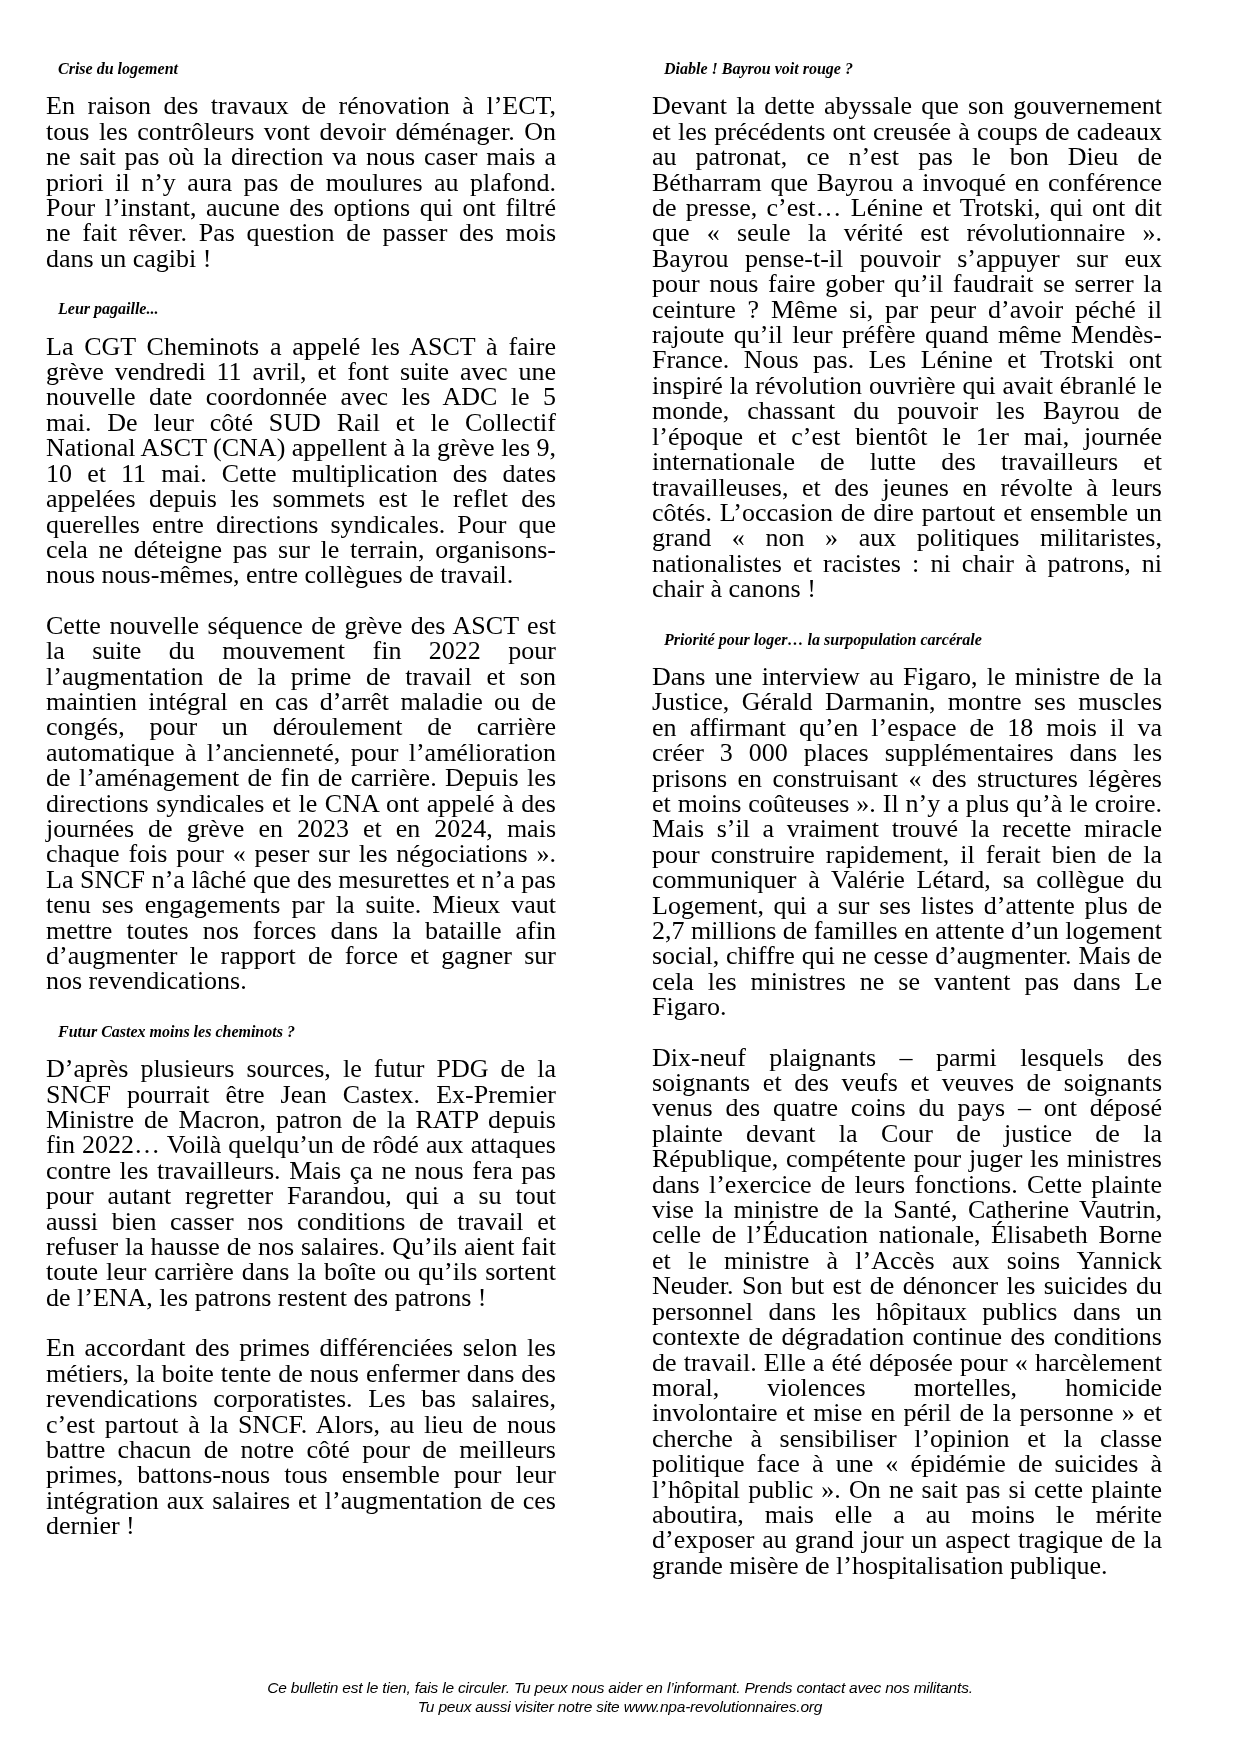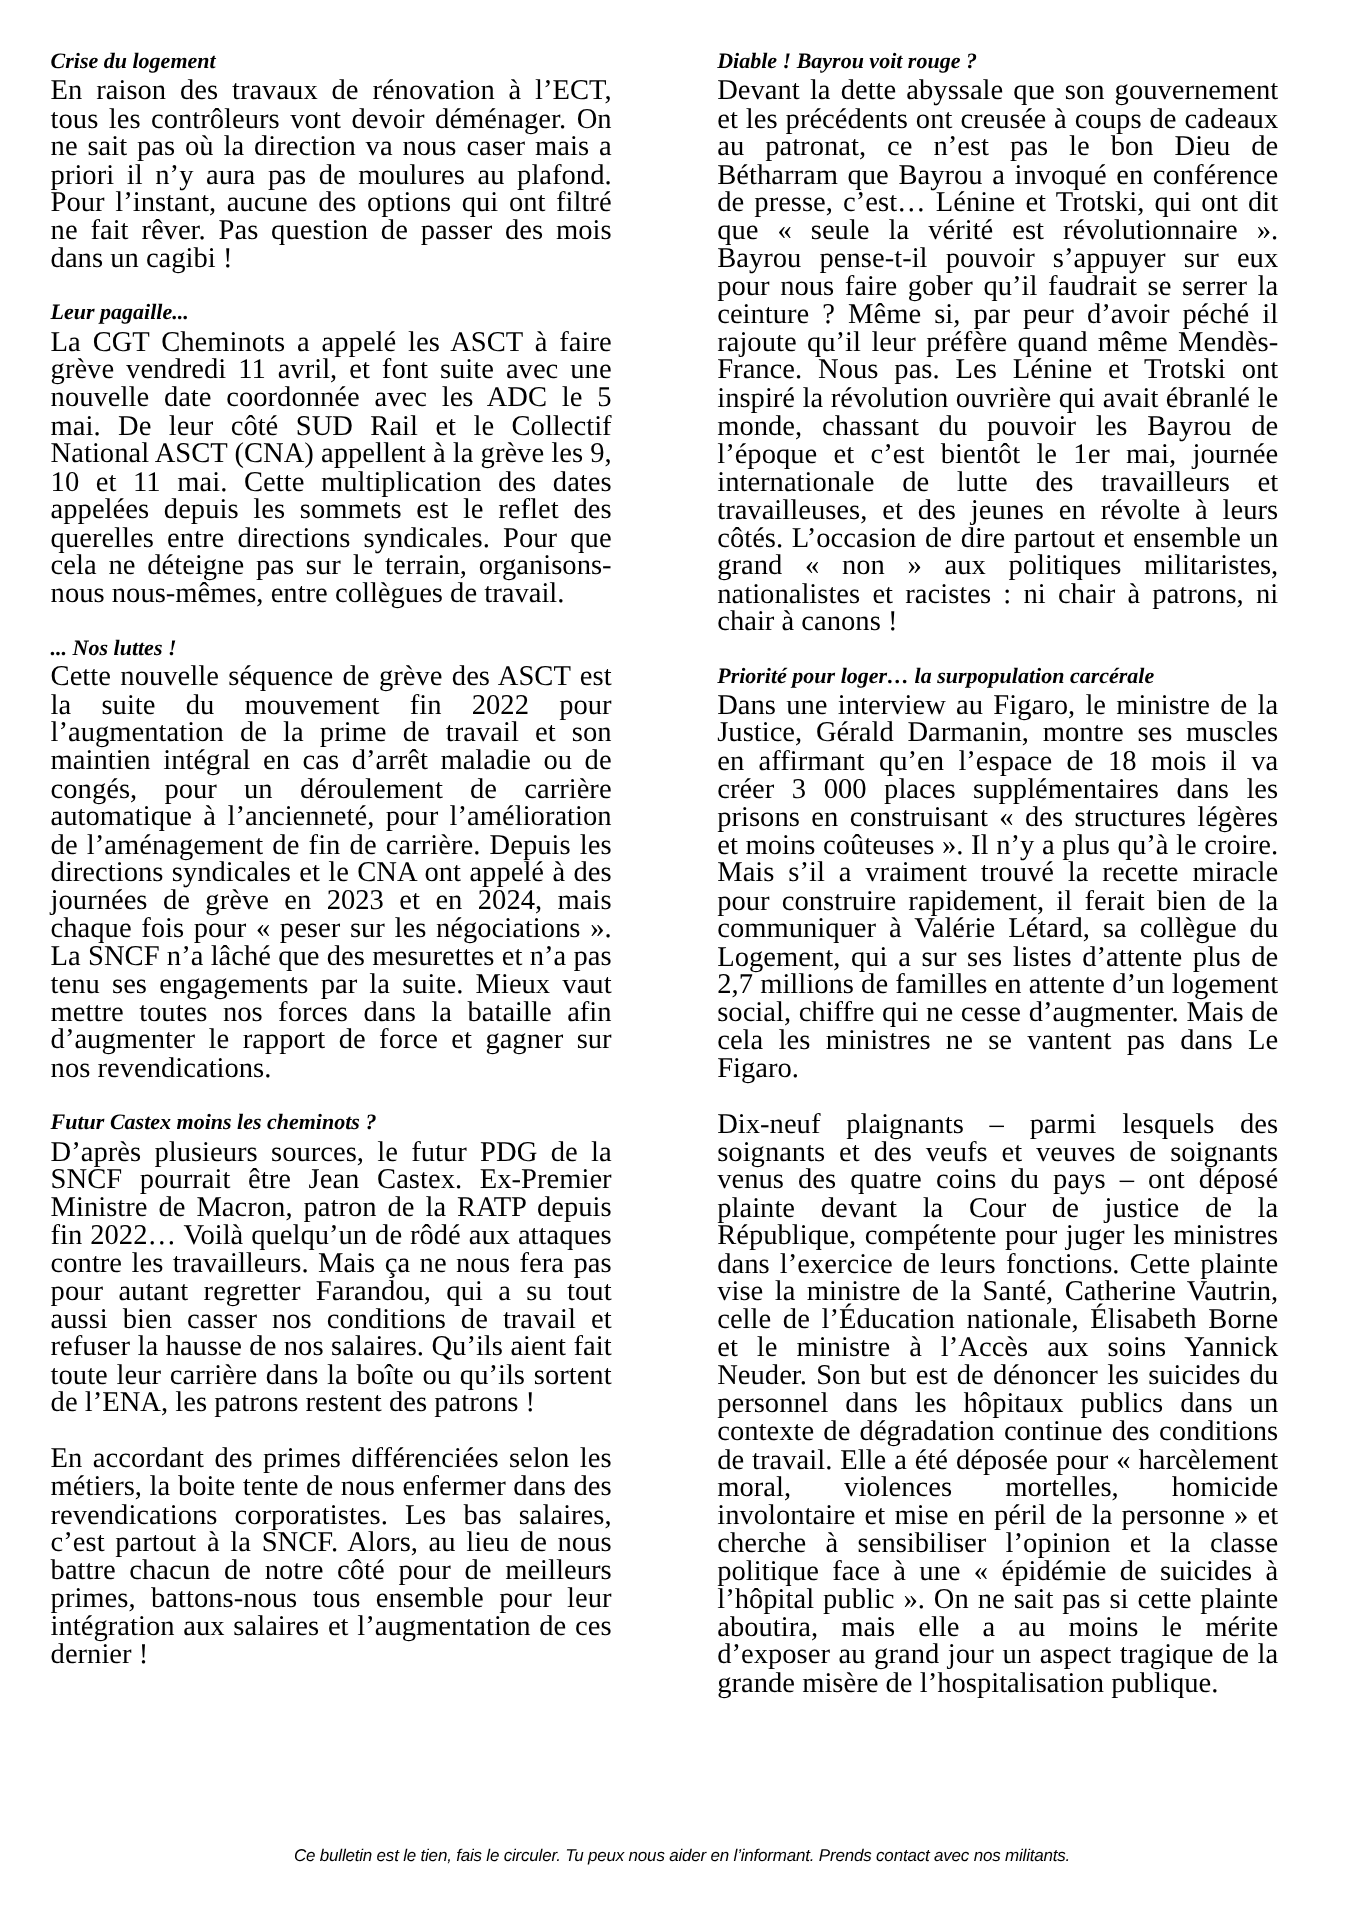--- a/index.html
+++ b/index.html
@@ -27,23 +27,23 @@
       width: 510px;
     }
     .column.left { left: 46px; }
     .column.right { left: 652px; }
     .article {
       margin: 0 0 25px 0;
     }
     .article-title {
       font-weight: bold;
       font-style: italic;
-      font-size: 20px;
+      font-size: 16px;
       line-height: 25.4px;
-      margin: 0;
+      margin: 12px;
       text-align: justify;
     }
     .article-body {
       font-size: 26px;
       line-height: 25.4px;
       margin: 0;
       text-align: justify;
       text-justify: inter-word;
       hyphens: none;
     }
@@ -69,21 +69,20 @@
   <div class="column left">
     <section class="article">
       <h2 class="article-title">Crise du logement</h2>
       <p class="article-body">En raison des travaux de rénovation à l’ECT, tous les contrôleurs vont devoir déménager. On ne sait pas où la direction va nous caser mais a priori il n’y aura pas de moulures au plafond. Pour l’instant, aucune des options qui ont filtré ne fait rêver. Pas question de passer des mois dans un cagibi !</p>
     </section>
     <section class="article">
       <h2 class="article-title">Leur pagaille...</h2>
       <p class="article-body">La CGT Cheminots a appelé les ASCT à faire grève vendredi 11 avril, et font suite avec une nouvelle date coordonnée avec les ADC le 5 mai. De leur côté SUD Rail et le Collectif National ASCT (CNA) appellent à la grève les 9, 10 et 11 mai. Cette multiplication des dates appelées depuis les sommets est le reflet des querelles entre directions syndicales. Pour que cela ne déteigne pas sur le terrain, organisons-nous nous-mêmes, entre collègues de travail.</p>
     </section>
     <section class="article">
-      <h2 class="article-title">... Nos luttes !</h2>
       <p class="article-body">Cette nouvelle séquence de grève des ASCT est la suite du mouvement fin 2022 pour l’augmentation de la prime de travail et son maintien intégral en cas d’arrêt maladie ou de congés, pour un déroulement de carrière automatique à l’ancienneté, pour l’amélioration de l’aménagement de fin de carrière. Depuis les directions syndicales et le CNA ont appelé à des journées de grève en 2023 et en 2024, mais chaque fois pour « peser sur les négociations ». La SNCF n’a lâché que des mesurettes et n’a pas tenu ses engagements par la suite. Mieux vaut mettre toutes nos forces dans la bataille afin d’augmenter le rapport de force et gagner sur nos revendications.</p>
     </section>
     <section class="article">
       <h2 class="article-title">Futur Castex moins les cheminots ?</h2>
       <p class="article-body">D’après plusieurs sources, le futur PDG de la SNCF pourrait être Jean Castex. Ex-Premier Ministre de Macron, patron de la RATP depuis fin 2022… Voilà quelqu’un de rôdé aux attaques contre les travailleurs. Mais ça ne nous fera pas pour autant regretter Farandou, qui a su tout aussi bien casser nos conditions de travail et refuser la hausse de nos salaires. Qu’ils aient fait toute leur carrière dans la boîte ou qu’ils sortent de l’ENA, les patrons restent des patrons !</p>
     </section>
     <section class="article">
       <p class="article-body">En accordant des primes différenciées selon les métiers, la boite tente de nous enfermer dans des revendications corporatistes. Les bas salaires, c’est partout à la SNCF. Alors, au lieu de nous battre chacun de notre côté pour de meilleurs primes, battons-nous tous ensemble pour leur intégration aux salaires et l’augmentation de ces dernier !</p>
     </section>
   </div>
@@ -97,15 +96,16 @@
       <h2 class="article-title">Priorité pour loger… la surpopulation carcérale</h2>
       <p class="article-body">Dans une interview au Figaro, le ministre de la Justice, Gérald Darmanin, montre ses muscles en affirmant qu’en l’espace de 18 mois il va créer 3 000 places supplémentaires dans les prisons en construisant « des structures légères et moins coûteuses ». Il n’y a plus qu’à le croire. Mais s’il a vraiment trouvé la recette miracle pour construire rapidement, il ferait bien de la communiquer à Valérie Létard, sa collègue du Logement, qui a sur ses listes d’attente plus de 2,7 millions de familles en attente d’un logement social, chiffre qui ne cesse d’augmenter. Mais de cela les ministres ne se vantent pas dans Le Figaro.</p>
     </section>
     <section class="article">
       <p class="article-body">Dix-neuf plaignants – parmi lesquels des soignants et des veufs et veuves de soignants venus des quatre coins du pays – ont déposé plainte devant la Cour de justice de la République, compétente pour juger les ministres dans l’exercice de leurs fonctions. Cette plainte vise la ministre de la Santé, Catherine Vautrin, celle de l’Éducation nationale, Élisabeth Borne et le ministre à l’Accès aux soins Yannick Neuder. Son but est de dénoncer les suicides du personnel dans les hôpitaux publics dans un contexte de dégradation continue des conditions de travail. Elle a été déposée pour « harcèlement moral, violences mortelles, homicide involontaire et mise en péril de la personne » et cherche à sensibiliser l’opinion et la classe politique face à une « épidémie de suicides à l’hôpital public ». On ne sait pas si cette plainte aboutira, mais elle a au moins le mérite d’exposer au grand jour un aspect tragique de la grande misère de l’hospitalisation publique.</p>
     </section>
   </div>
 
   <div class="footer">
     <p>Ce bulletin est le tien, fais le circuler. Tu peux nous aider en l’informant. Prends contact avec nos militants.</p>
+    <p>Tu  peux aussi visiter notre site www.npa-revolutionnaires.org</p>
   </div>
 
 </div>
 
 </body></html>

